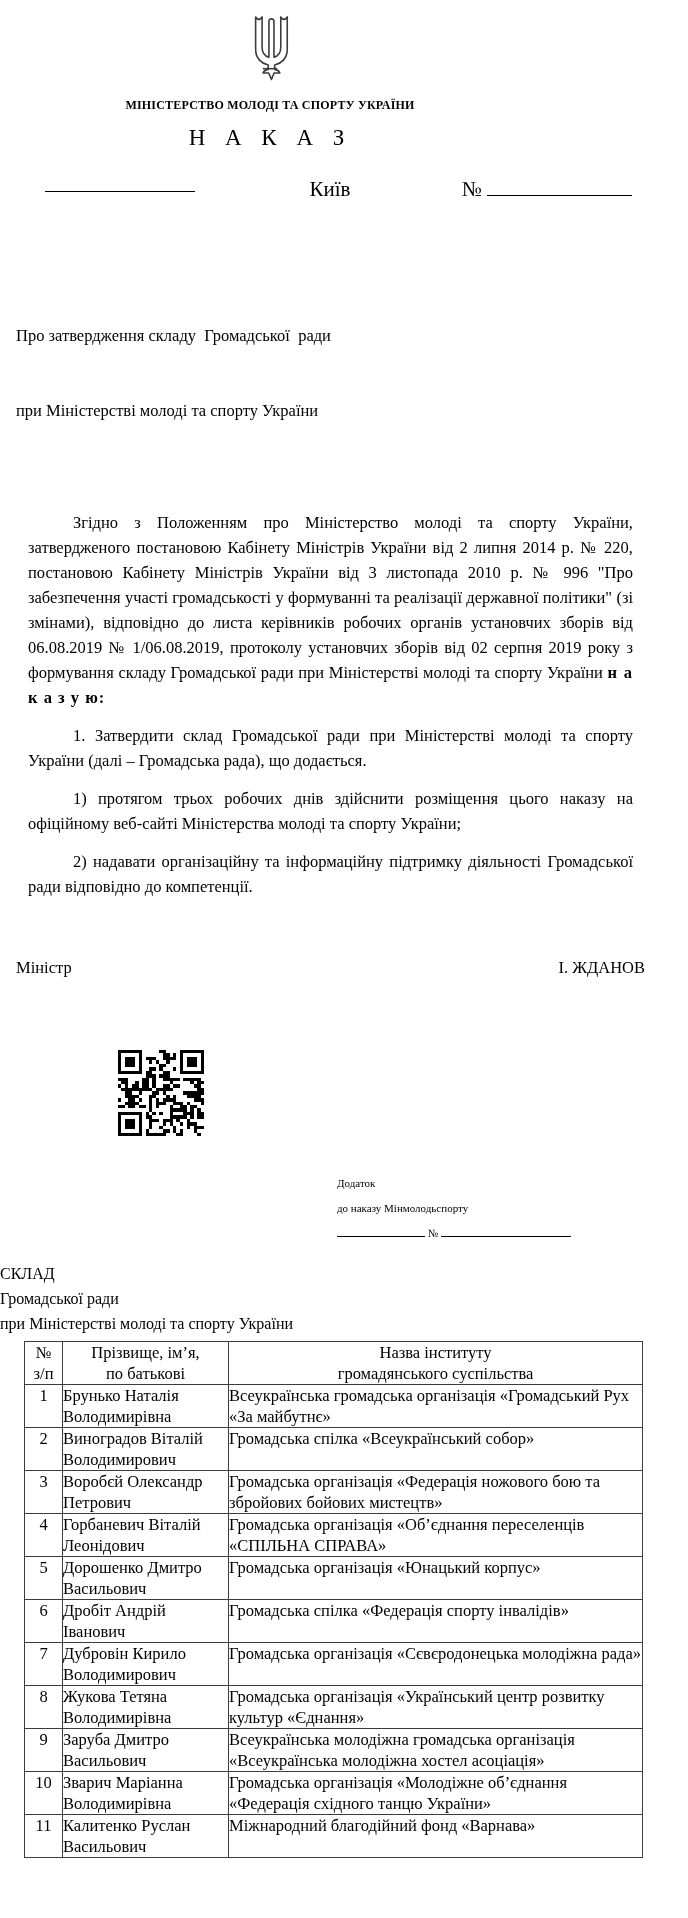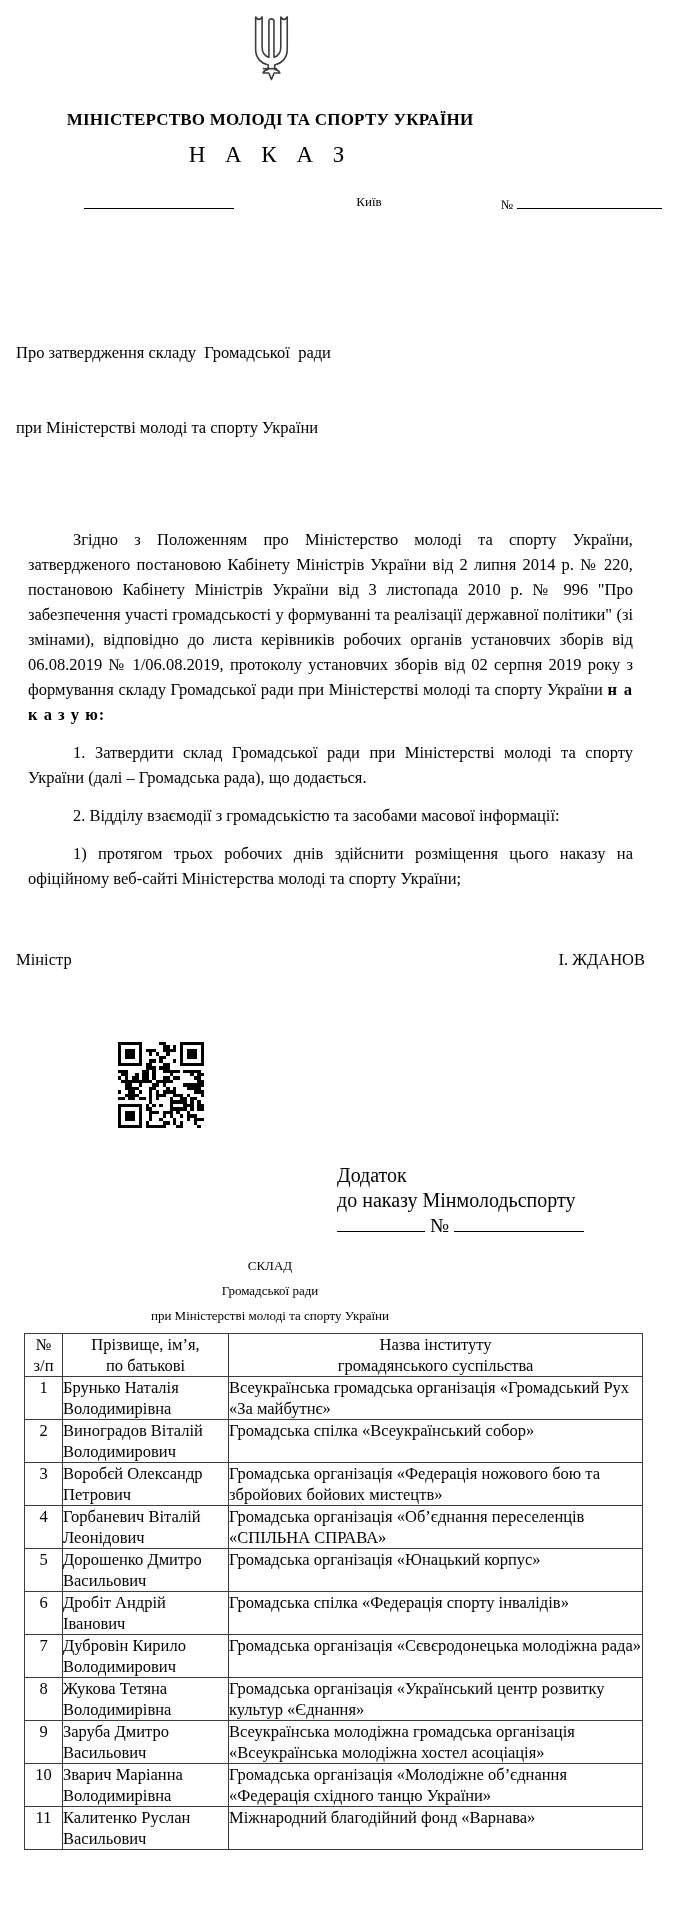--- a/index.html
+++ b/index.html
@@ -5,46 +5,46 @@
   html,body{margin:0;padding:0;background:#ffffff;}
   body{width:688px;height:1918px;overflow:hidden;}
   .doc{
     position:relative;width:688px;height:1918px;background:#fff;color:#000;
     font-family:"Liberation Serif","DejaVu Serif",serif;
   }
   
   .head-axis{width:540px;text-align:center;}
   .emblem{padding-top:12px;}
   .emblem svg{display:inline-block;}
-  .ministry{margin-top:18px;font-weight:bold;font-size:17px;letter-spacing:.2px;white-space:nowrap;}
+  .ministry{margin-top:6px;font-weight:bold;font-size:12px;letter-spacing:.2px;white-space:nowrap;}
   .doc-type{margin-top:12px;font-weight:normal;font-size:23px;letter-spacing:7px;}
-  .date-row{position:relative;height:24px;margin-top:26px;font-size:13px;margin-left:39px;}
+  .date-row{position:relative;height:24px;margin-top:26px;font-size:21px;}
   .date-blank{position:absolute;left:45px;top:14px;width:150px;border-bottom:1px solid #000;}
   .city{position:absolute;left:0;width:660px;text-align:center;}
   .num-group{position:absolute;left:462px;top:0;}
   .uline{display:inline-block;height:14px;border-bottom:1px solid #000;vertical-align:baseline;}
   
   .content{padding:0 43px 0 16px;}
   .subject{margin-top:72px;font-size:16.5px;line-height:25px;white-space:pre-wrap;}
   .para{margin:12px;font-size:16.5px;line-height:25px;text-align:justify;text-indent:45px;}
   .preamble{margin-top:37px;}
   .item{margin-top:13px;}
   .item:first-of-type{margin-top:9px;}
   .decree{font-weight:bold;letter-spacing:1px;}
   .sign-row{display:flex;justify-content:space-between;margin-top:56px;padding:0 43px 0 16px;
             font-size:16.5px;line-height:25px;text-align:right;}
   
   .stamp{display:flex;margin-top:70px;padding-left:118px;align-items:flex-start;}
   .qr{width:86px;height:86px;flex:0 0 86px;}
   .stamp-text{margin-left:22px;padding-top:1px;font-family:"Liberation Sans","DejaVu Sans",sans-serif;
               font-size:11.5px;line-height:13.5px;color:#1b1b1b;}
   
-  .annex{margin-top:35px;margin-left:337px;font-size:20px;line-height:25px;}
+  .annex{margin-top:35px;margin-left:337px;font-size:11px;line-height:25px;}
   
-  .comp-title{width:540px;margin-top:15px;text-align:center;font-size:13px;line-height:25px;}
+  .comp-title{width:540px;margin-top:15px;font-size:16px;line-height:25px;}
   table.comp{border-collapse:collapse;margin:5px 0 0 24px;width:619px;table-layout:fixed;
              font-size:16.5px;}
   table.comp td,table.comp th{border:1px solid #3c3c3c;vertical-align:top;line-height:21px;
              font-weight:normal;padding:0;}
   table.comp th{text-align:center;}
   col.c-num{width:38px;}
   col.c-name{width:166px;}
   td.num{text-align:center;}
   td.name{padding:0 4px 0 8px;}
   td.org{padding:0 22px 0 8px;}
@@ -76,22 +76,22 @@
 
   <div class="content">
     <div class="subject">
       <div>Про затвердження складу  Громадської  ради</div>
       <div>при Міністерстві молоді та спорту України</div>
     </div>
 
     <p class="para preamble"><span>Згідно з Положенням про Міністерство молоді та спорту України, затвердженого постановою Кабінету Міністрів України від 2 липня 2014 р. № 220, постановою Кабінету Міністрів України від 3 листопада 2010 р. № 996 "Про забезпечення участі громадськості у формуванні та реалізації державної політики" (зі змінами), відповідно до листа керівників робочих органів установчих зборів від 06.08.2019 № 1/06.08.2019, протоколу установчих зборів від 02 серпня 2019 року з формування складу Громадської ради при Міністерстві молоді та спорту України</span> <span class="decree">н а к а з у ю:</span></p>
 
     <p class="para item">1. Затвердити склад Громадської ради при Міністерстві молоді та спорту України (далі – Громадська рада), що додається.</p>
-    <p class="para item">2. Відділу взаємодії з громадськістю та засобами масової інформації:</p>
     <p class="para item">1) протягом трьох робочих днів здійснити розміщення цього наказу на офіційному веб-сайті Міністерства молоді та спорту України;</p>
+    <p class="para item">2) надавати організаційну та інформаційну підтримку діяльності Громадської ради відповідно до компетенції.</p>
   </div>
 
   <div class="sign-row">
     <span>Міністр</span>
     <span>І. ЖДАНОВ</span>
   </div>
 
   <div class="stamp">
     <svg id="qr" class="qr" viewBox="0 0 86 86" shape-rendering="crispEdges">
         <rect x="41.28" y="0" width="3.44" height="3.44" fill="#000"></rect>

